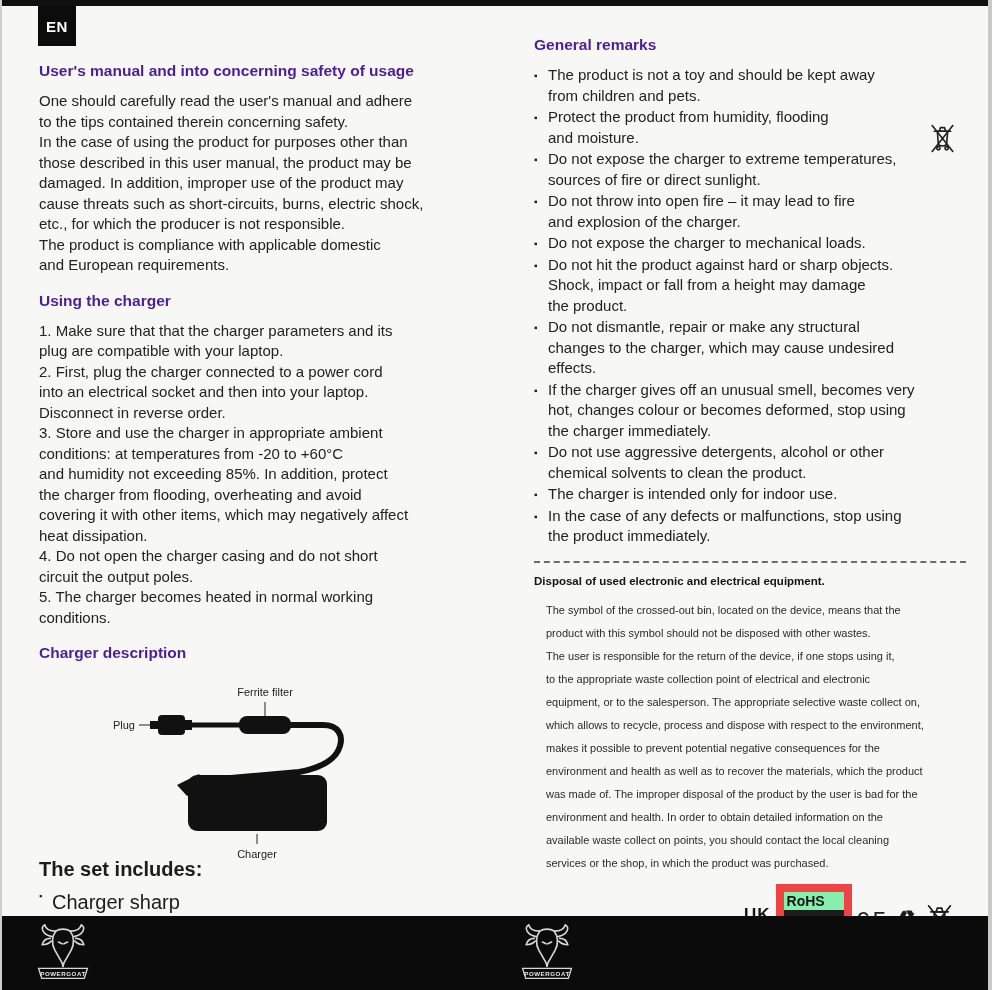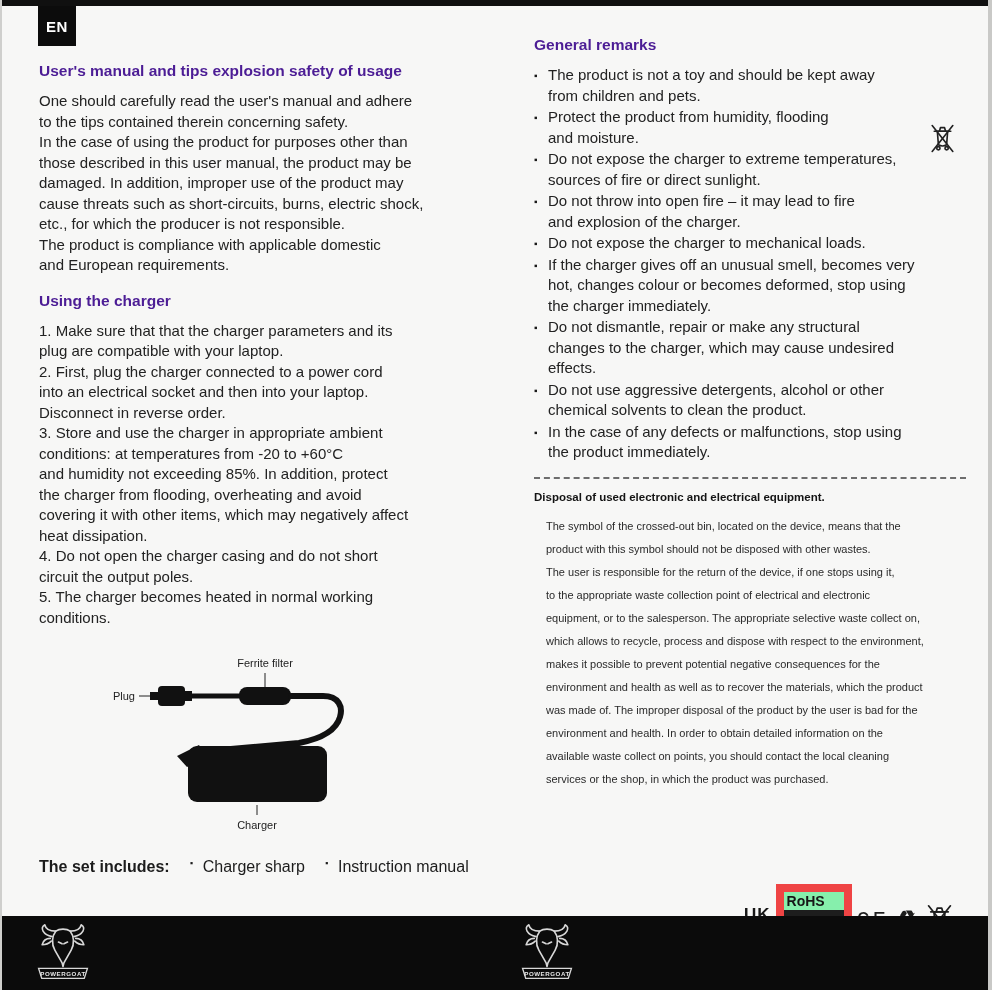--- a/index.html
+++ b/index.html
@@ -34,21 +34,21 @@
   ul.remarks li::before{content:"▪";position:absolute;left:0;top:1px;font-size:10px;color:#1a1a1a;}
   .dashed-sep{border:0;border-top:2px dashed #6d6d6d;margin:14px 0 12px 0;}
   .disposal-heading{font-size:11.5px;font-weight:bold;margin:0 0 7px 0;color:#141414;}
   .disposal-body{font-size:11px;line-height:23px;white-space:pre-line;color:#2a2a2a;margin:12px;}
   
   .diagram{margin-top:10px;}
   .diagram text{fill:#222;font-family:"Liberation Sans",sans-serif;}
   
   .set-includes{
     position:absolute;left:37px;top:858px;display:flex;align-items:baseline;
-    font-size:16px;gap:20px;white-space:nowrap;
+    font-size:20px;gap:10px;white-space:nowrap;flex-direction:column;
   }
   .set-includes .label{font-weight:bold;}
   .set-item{position:relative;padding-left:13px;}
   .set-item::before{content:"▪";position:absolute;left:0;top:0;font-size:9px;}
   
   .marks{position:absolute;right:34px;top:884px;display:flex;align-items:center;gap:5px;}
   .ukca{font-weight:bold;font-size:17px;line-height:15px;letter-spacing:1px;text-align:left;color:#161616;}
   .rohs{border:8px solid #ef4444;width:60px;text-align:left;background:#86efac;}
   .rohs-title{font-weight:bold;font-size:14px;padding:1px 3px 1px 3px;color:#161616;}
   .rohs-sub{background:#1d1d1d;color:#fff;font-size:9.5px;padding:15px 2px;}
@@ -67,21 +67,21 @@
 
 <div class="page">
 
   <div class="top-strip"></div>
 
   <div class="lang-badge">EN</div>
 
   <div class="col-left">
 
     <div class="section">
-      <h2>User's manual and tips explosion safety of usage</h2>
+      <h2>User's manual and into concerning safety of usage</h2>
       <p class="body">One should carefully read the user's manual and adhere
 to the tips contained therein concerning safety.
 In the case of using the product for purposes other than
 those described in this user manual, the product may be
 damaged. In addition, improper use of the product may
 cause threats such as short-circuits, burns, electric shock,
 etc., for which the producer is not responsible.
 The product is compliance with applicable domestic
 and European requirements.</p>
     </div>
@@ -99,20 +99,21 @@
 the charger from flooding, overheating and avoid
 covering it with other items, which may negatively affect
 heat dissipation.</p>
       <p class="body step">4. Do not open the charger casing and do not short
 circuit the output poles.</p>
       <p class="body step">5. The charger becomes heated in normal working
 conditions.</p>
     </div>
 
     <div class="section">
+      <h2>Charger description</h2>
       <svg class="diagram" viewBox="0 0 440 180" width="440" height="180">
 
         <text x="226" y="13" text-anchor="middle" font-size="11">Ferrite filter</text>
         <line x1="226" y1="19" x2="226" y2="33" stroke="#222" stroke-width="1"></line>
 
         <text x="96" y="46" text-anchor="end" font-size="11">Plug</text>
         <line x1="100" y1="42" x2="112" y2="42" stroke="#222" stroke-width="1"></line>
 
         <g>
           <rect x="111" y="38" width="9" height="8" fill="#111"></rect>
@@ -147,28 +148,32 @@
     <ul class="remarks">
       <li>The product is not a toy and should be kept away
 from children and pets.</li>
       <li>Protect the product from humidity, flooding
 and moisture.</li>
       <li>Do not expose the charger to extreme temperatures,
 sources of fire or direct sunlight.</li>
       <li>Do not throw into open fire – it may lead to fire
 and explosion of the charger.</li>
       <li>Do not expose the charger to mechanical loads.</li>
+      <li>Do not hit the product against hard or sharp objects.
+Shock, impact or fall from a height may damage
+the product.</li>
+      <li>Do not dismantle, repair or make any structural
+changes to the charger, which may cause undesired
+effects.</li>
       <li>If the charger gives off an unusual smell, becomes very
 hot, changes colour or becomes deformed, stop using
 the charger immediately.</li>
-      <li>Do not dismantle, repair or make any structural
-changes to the charger, which may cause undesired
-effects.</li>
       <li>Do not use aggressive detergents, alcohol or other
 chemical solvents to clean the product.</li>
+      <li>The charger is intended only for indoor use.</li>
       <li>In the case of any defects or malfunctions, stop using
 the product immediately.</li>
     </ul>
 
     <hr class="dashed-sep">
 
     <p class="disposal-heading">Disposal of used electronic and electrical equipment.</p>
     <p class="disposal-body">The symbol of the crossed-out bin, located on the device, means that the
 product with this symbol should not be disposed with other wastes.
 The user is responsible for the return of the device, if one stops using it,

